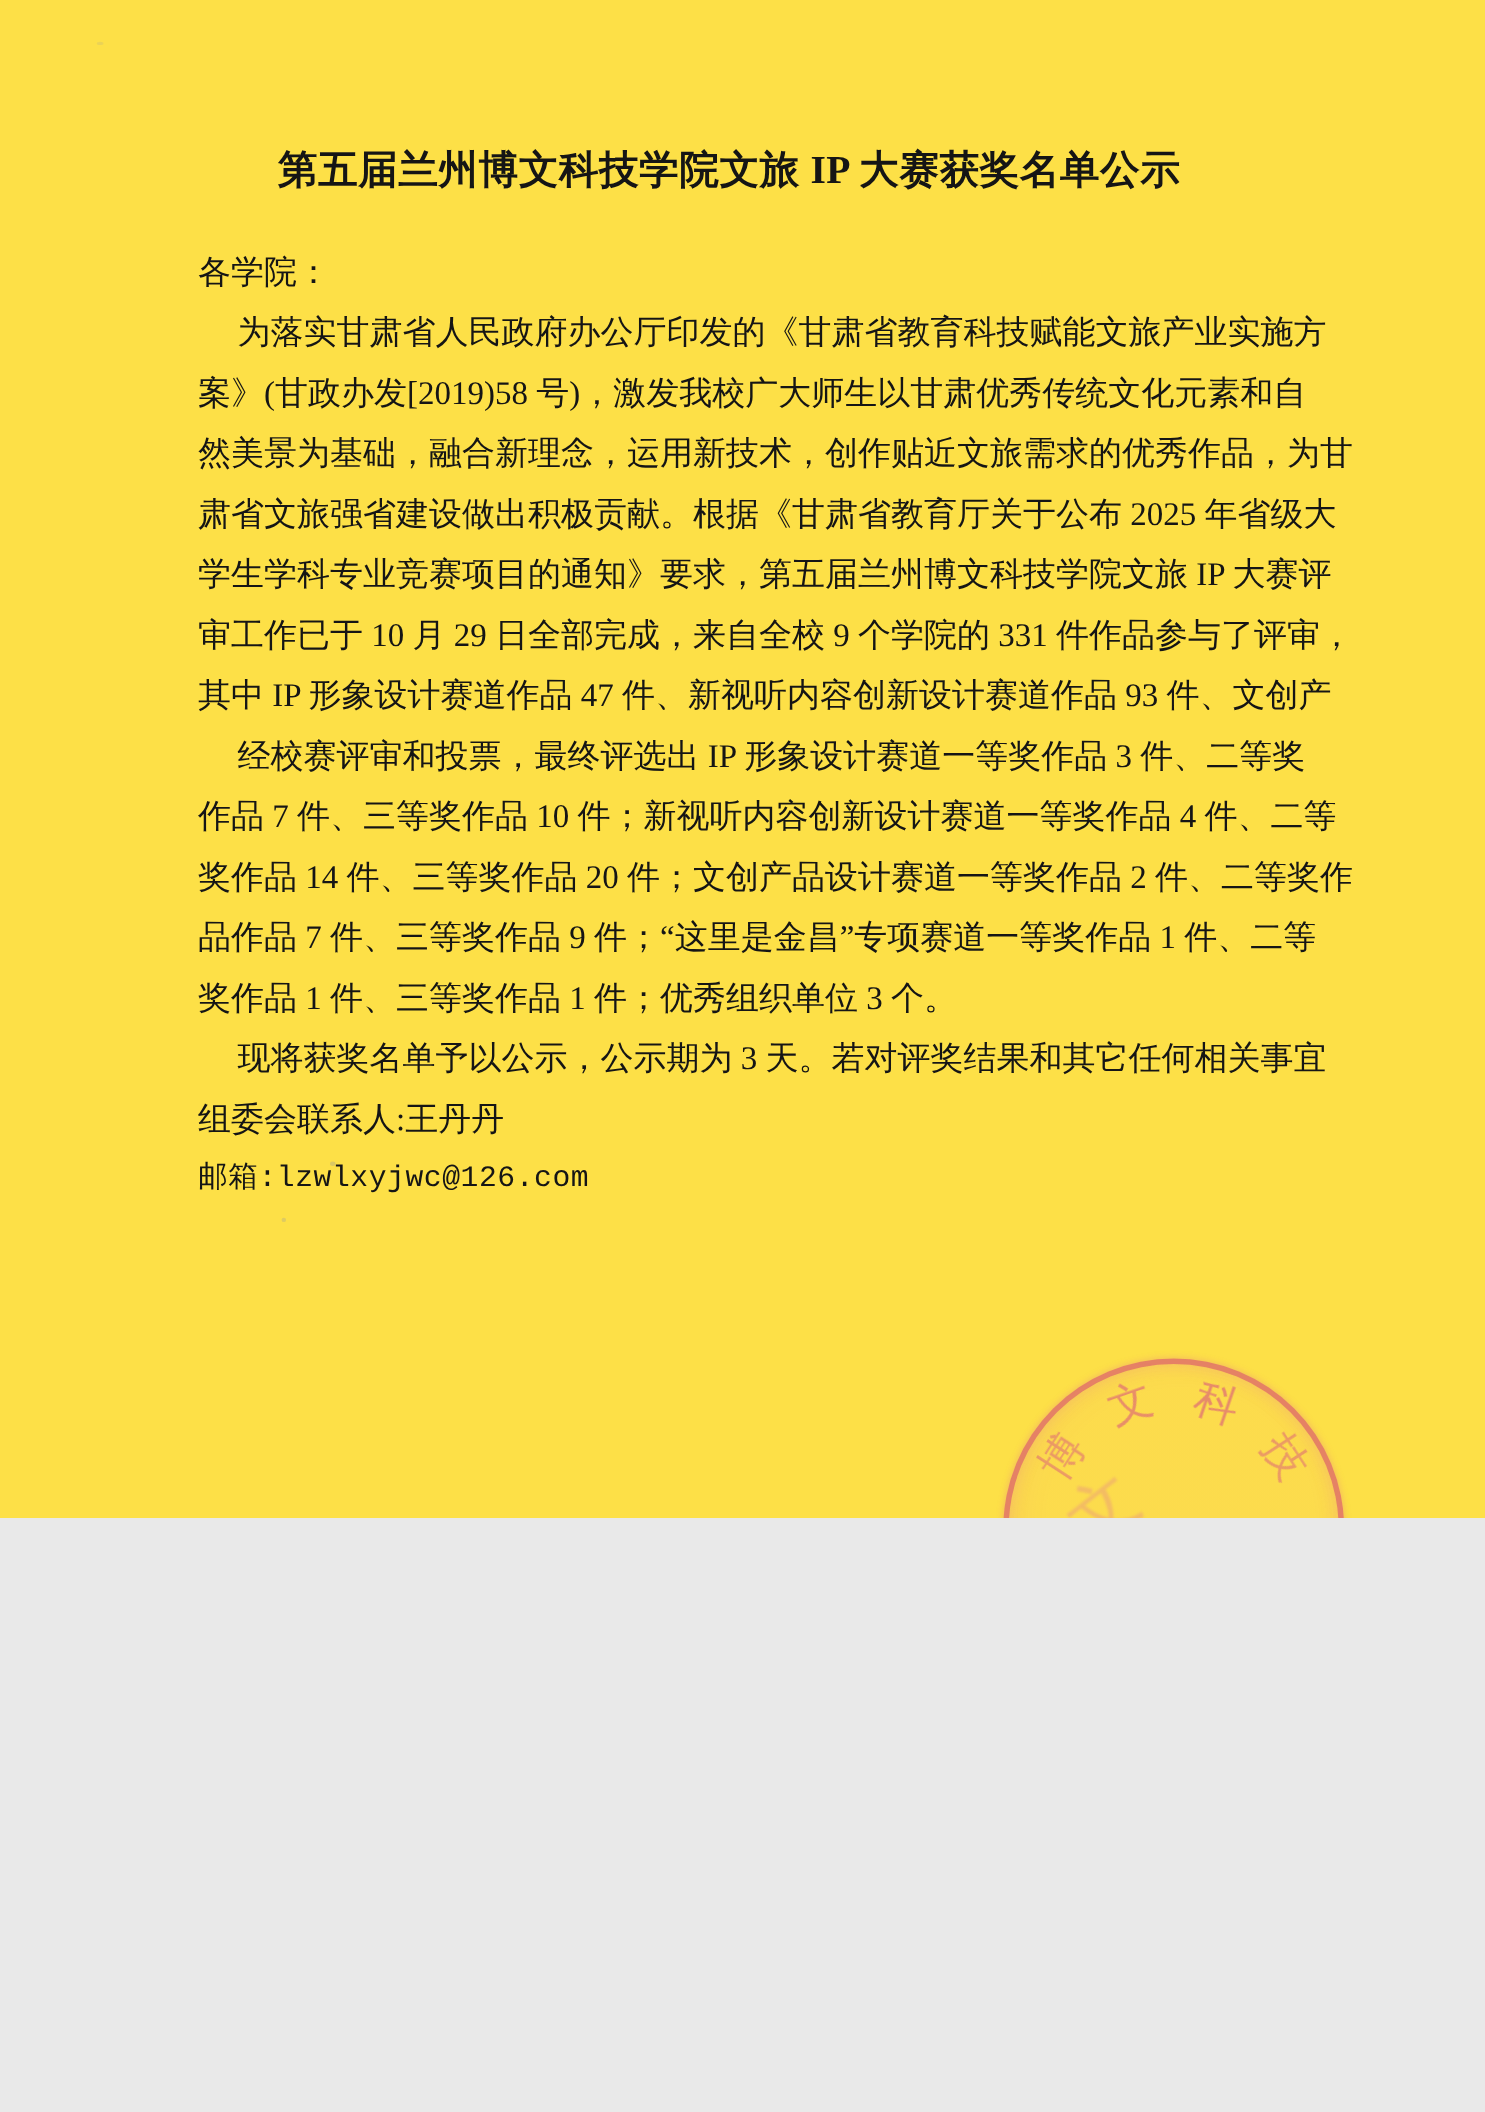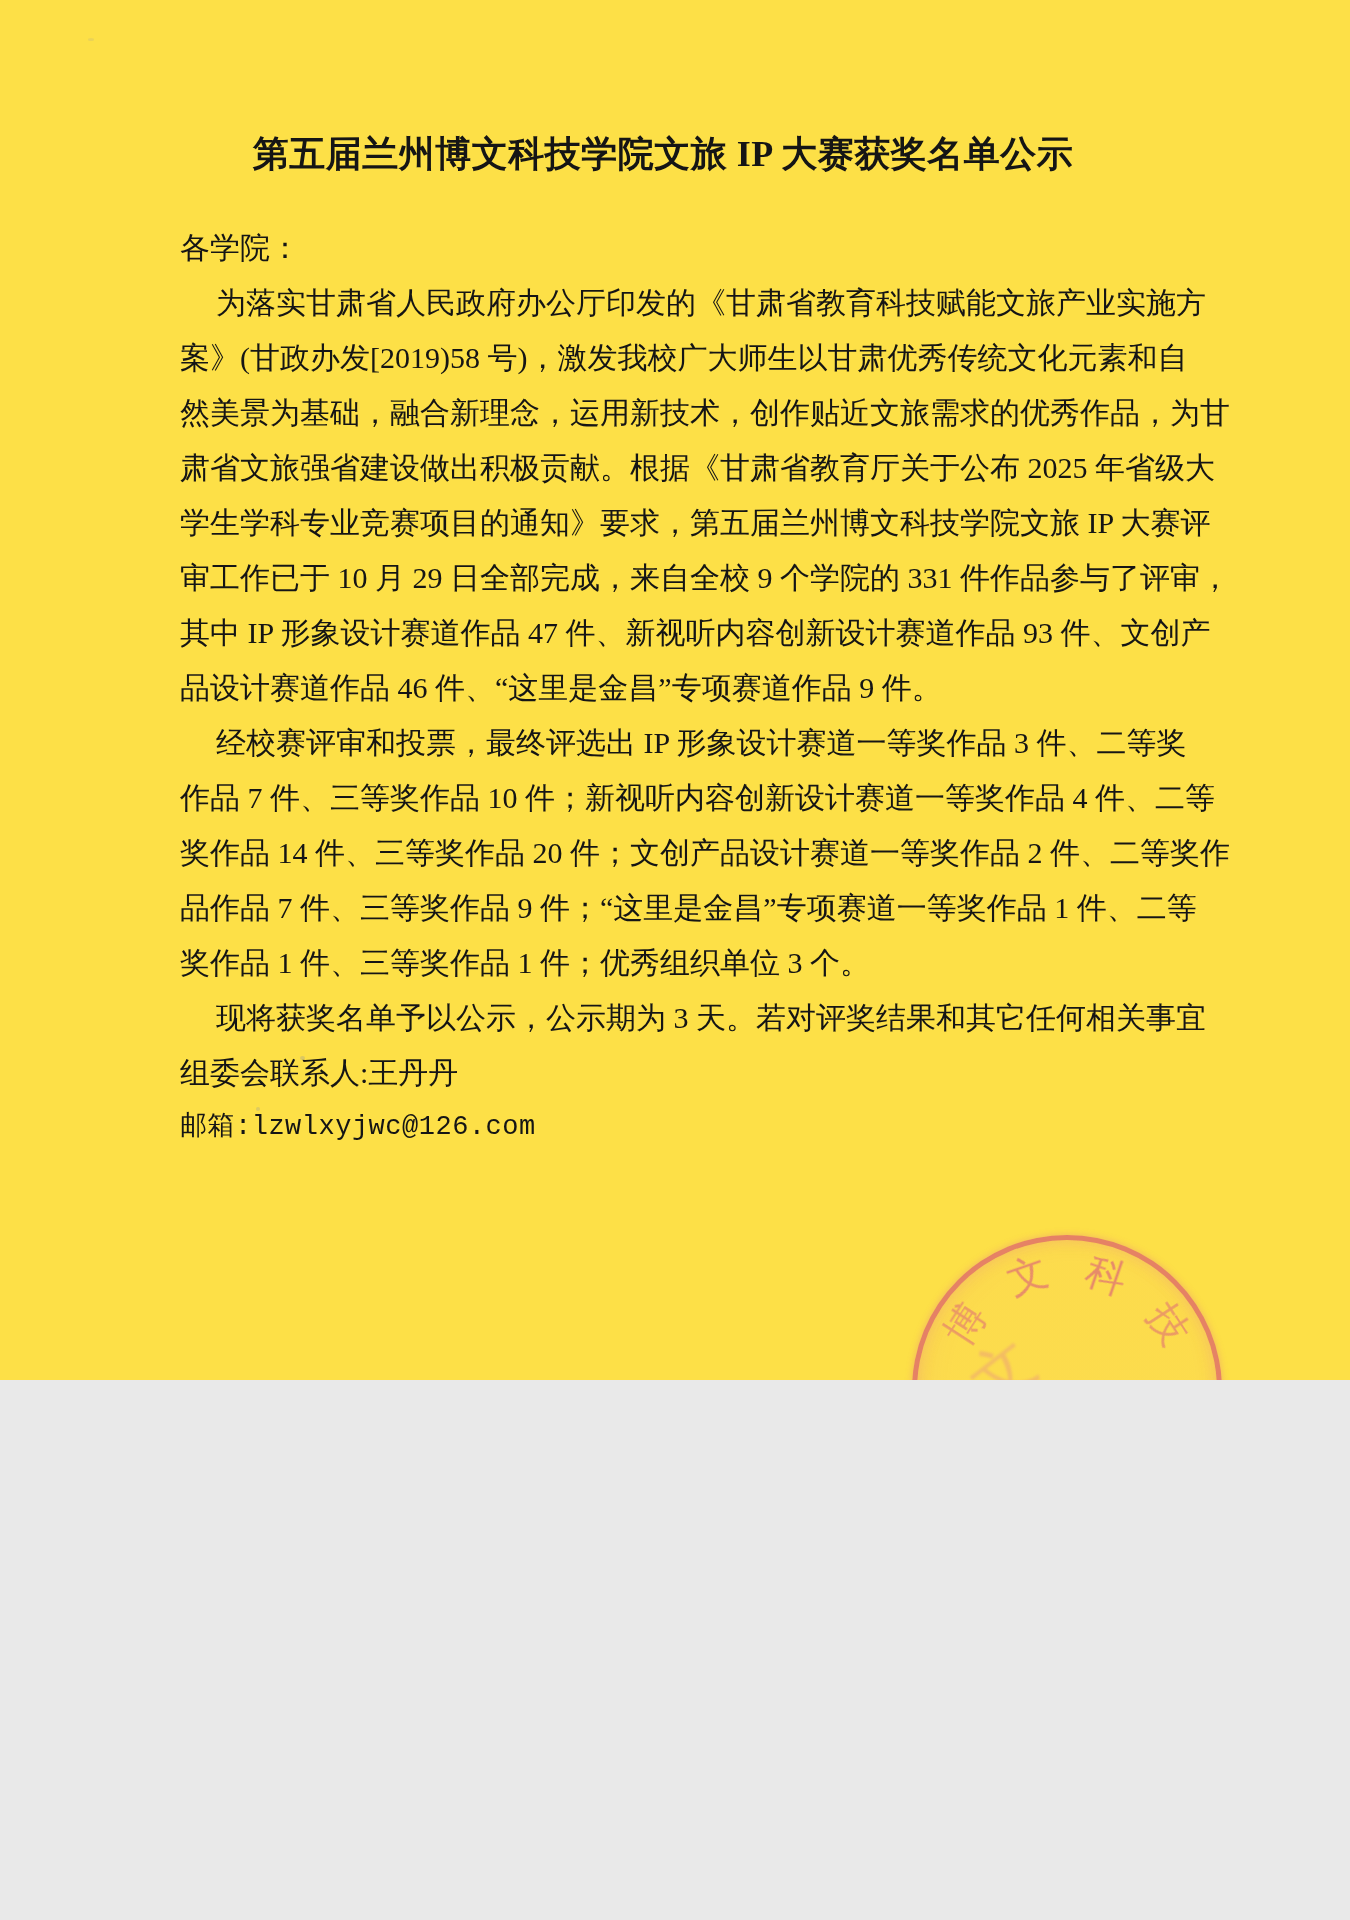--- a/index.html
+++ b/index.html
@@ -83,21 +83,20 @@
   <div class="doc-body">
     <div class="line">各学院：</div>
     <div class="para">
         <div class="line just">为落实甘肃省人民政府办公厅印发的《甘肃省教育科技赋能文旅产业实施方</div>
         <div class="line just">案》(甘政办发[2019)58 号)，激发我校广大师生以甘肃优秀传统文化元素和自</div>
         <div class="line just">然美景为基础，融合新理念，运用新技术，创作贴近文旅需求的优秀作品，为甘</div>
         <div class="line just">肃省文旅强省建设做出积极贡献。根据《甘肃省教育厅关于公布 2025 年省级大</div>
         <div class="line just">学生学科专业竞赛项目的通知》要求，第五届兰州博文科技学院文旅 IP 大赛评</div>
         <div class="line just">审工作已于 10 月 29 日全部完成，来自全校 9 个学院的 331 件作品参与了评审，</div>
         <div class="line just">其中 IP 形象设计赛道作品 47 件、新视听内容创新设计赛道作品 93 件、文创产</div>
-        <div class="line">品设计赛道作品 46 件、“这里是金昌”专项赛道作品 9 件。</div>
       </div>
     <div class="para">
         <div class="line just">经校赛评审和投票，最终评选出 IP 形象设计赛道一等奖作品 3 件、二等奖</div>
         <div class="line just">作品 7 件、三等奖作品 10 件；新视听内容创新设计赛道一等奖作品 4 件、二等</div>
         <div class="line just">奖作品 14 件、三等奖作品 20 件；文创产品设计赛道一等奖作品 2 件、二等奖作</div>
         <div class="line just">品作品 7 件、三等奖作品 9 件；“这里是金昌”专项赛道一等奖作品 1 件、二等</div>
         <div class="line">奖作品 1 件、三等奖作品 1 件；优秀组织单位 3 个。</div>
       </div>
     <div class="para">
         <div class="line just">现将获奖名单予以公示，公示期为 3 天。若对评奖结果和其它任何相关事宜</div>

